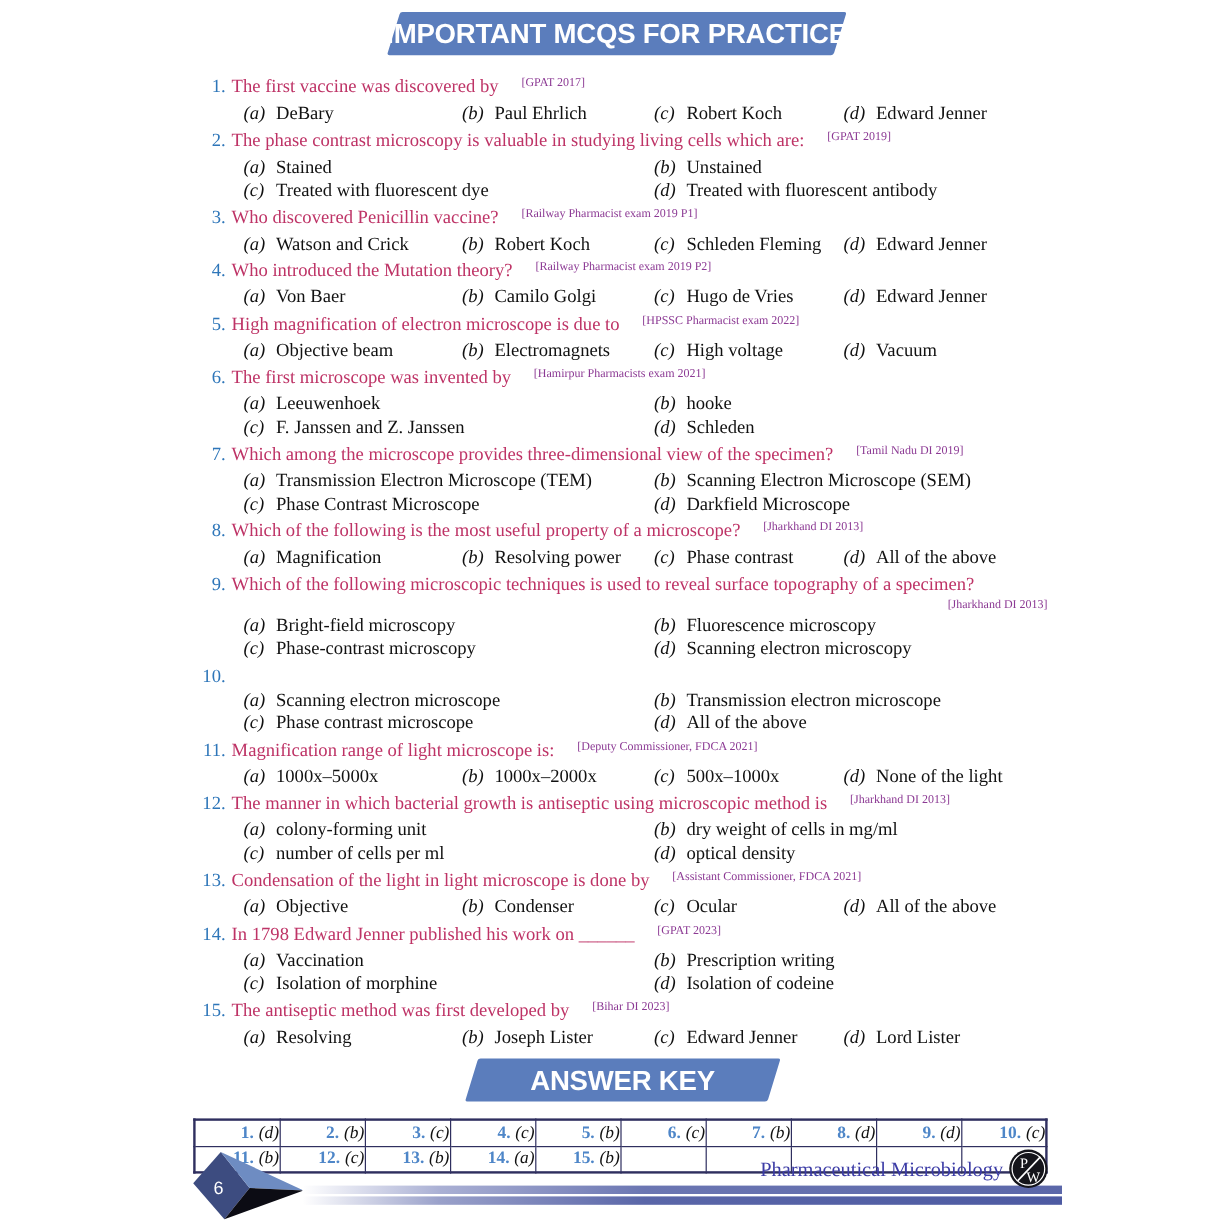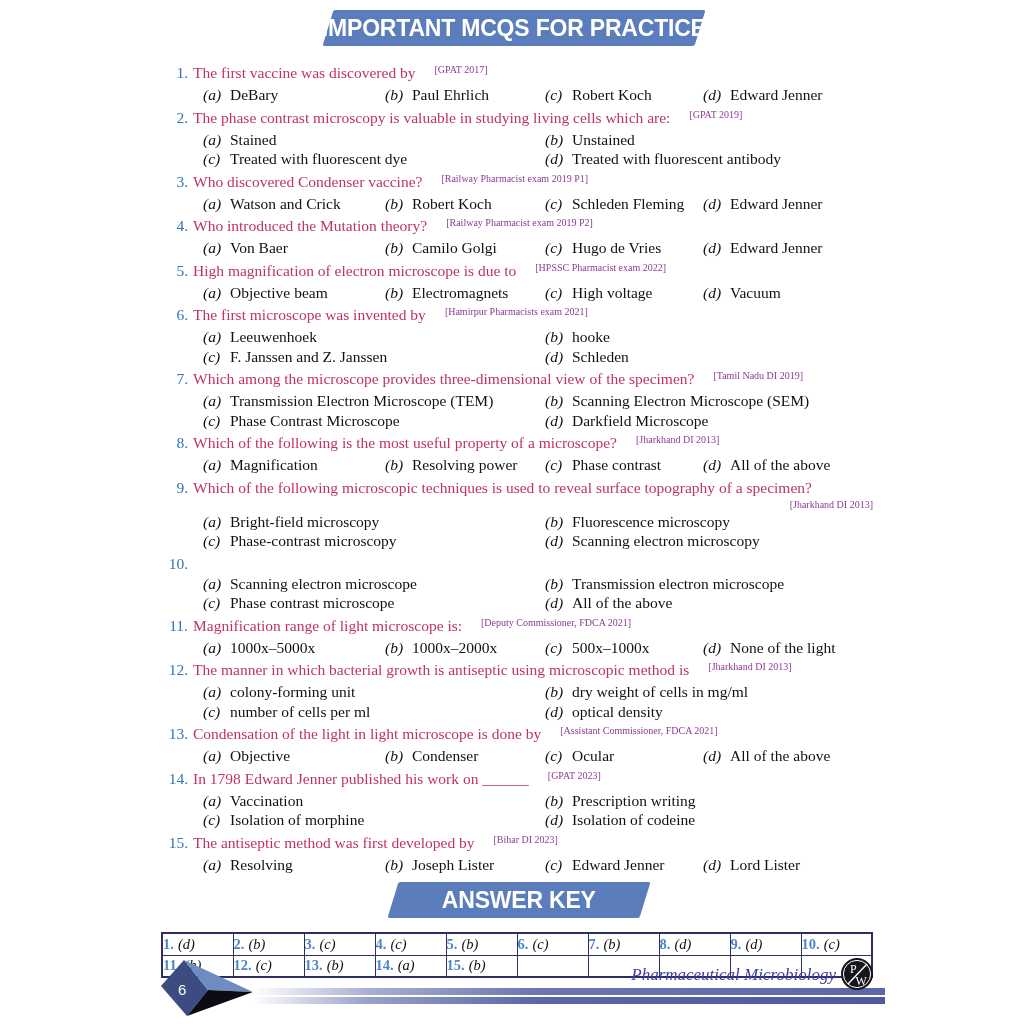--- a/index.html
+++ b/index.html
@@ -39,35 +39,34 @@
   .opts.c2 { grid-template-columns:342px 1fr; }
   .opt { display:flex; }
   .opt .L { flex:none; width:27px; font-style:italic; }
 
   
   table.ak-table {
     border-collapse:collapse; margin-top:14px; margin-left:1px; width:712px;
     border:2px solid #2f2f5f; table-layout:fixed;
   }
   table.ak-table td {
-    border:1.2px solid #2f2f5f; height:22px; text-align:left;
+    border:1.2px solid #2f2f5f; height:22px; text-align:right;
     font-size:14.5px; padding:0; white-space:nowrap;
   }
   .ak-num { color:#4e86c8; font-weight:bold; }
   .ak-ans { font-style:italic; color:#111; margin-left:4px; }
 
   
   .diamond-svg { position:absolute; left:148px; top:954px; }
   .bar { position:absolute; left:252px; width:633px; height:7px; }
   .bar.b1 { top:988px; background:linear-gradient(90deg,#ffffff 0%,#aab0d4 18%,#6b76b2 45%,#5b67a9 100%); }
   .bar.b2 { top:997px; background:linear-gradient(90deg,#ffffff 0%,#9aa1ca 18%,#5a66a8 45%,#4d5aa2 100%); }
   .book-title {
     position:absolute; top:965px; right:188px; font-size:17px; color:#3c3ca6;
     font-family:"Liberation Serif", serif;
-    font-style:italic;
   }
   .pw-logo { position:absolute; left:840px; top:957px; }
 </style>
 </head>
 <body>
 
 <div class="content">
 
   <div class="banner main">
     <span>IMPORTANT MCQS FOR PRACTICE</span>
@@ -121,21 +120,21 @@
         <div class="opt">
             <span class="L">(d)</span>
             <span>Treated with fluorescent antibody</span>
           </div>
       </div>
     </div>
 
     <div class="q">
       <div class="q-line">
           <span class="q-num">3.</span>
-          <span class="q-text"><span>Who discovered Condenser vaccine?</span><span class="sup">[Railway Pharmacist exam 2019 P1]</span></span>
+          <span class="q-text"><span>Who discovered Penicillin vaccine?</span><span class="sup">[Railway Pharmacist exam 2019 P1]</span></span>
         </div>
       <div class="opts c4">
         <div class="opt">
             <span class="L">(a)</span>
             <span>Watson and Crick</span>
           </div>
         <div class="opt">
             <span class="L">(b)</span>
             <span>Robert Koch</span>
           </div>

